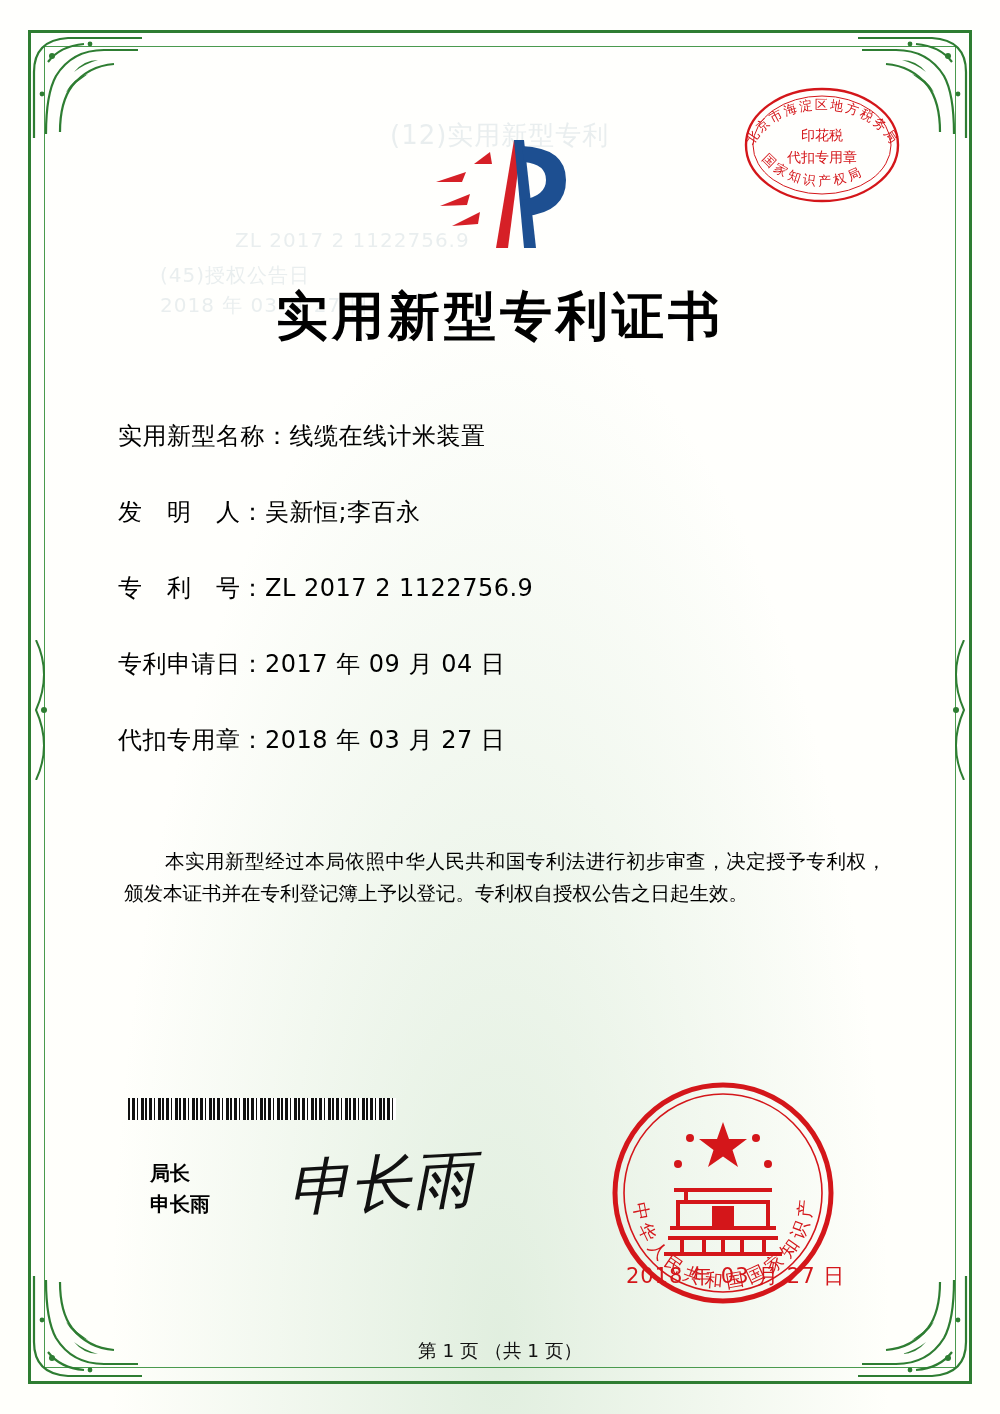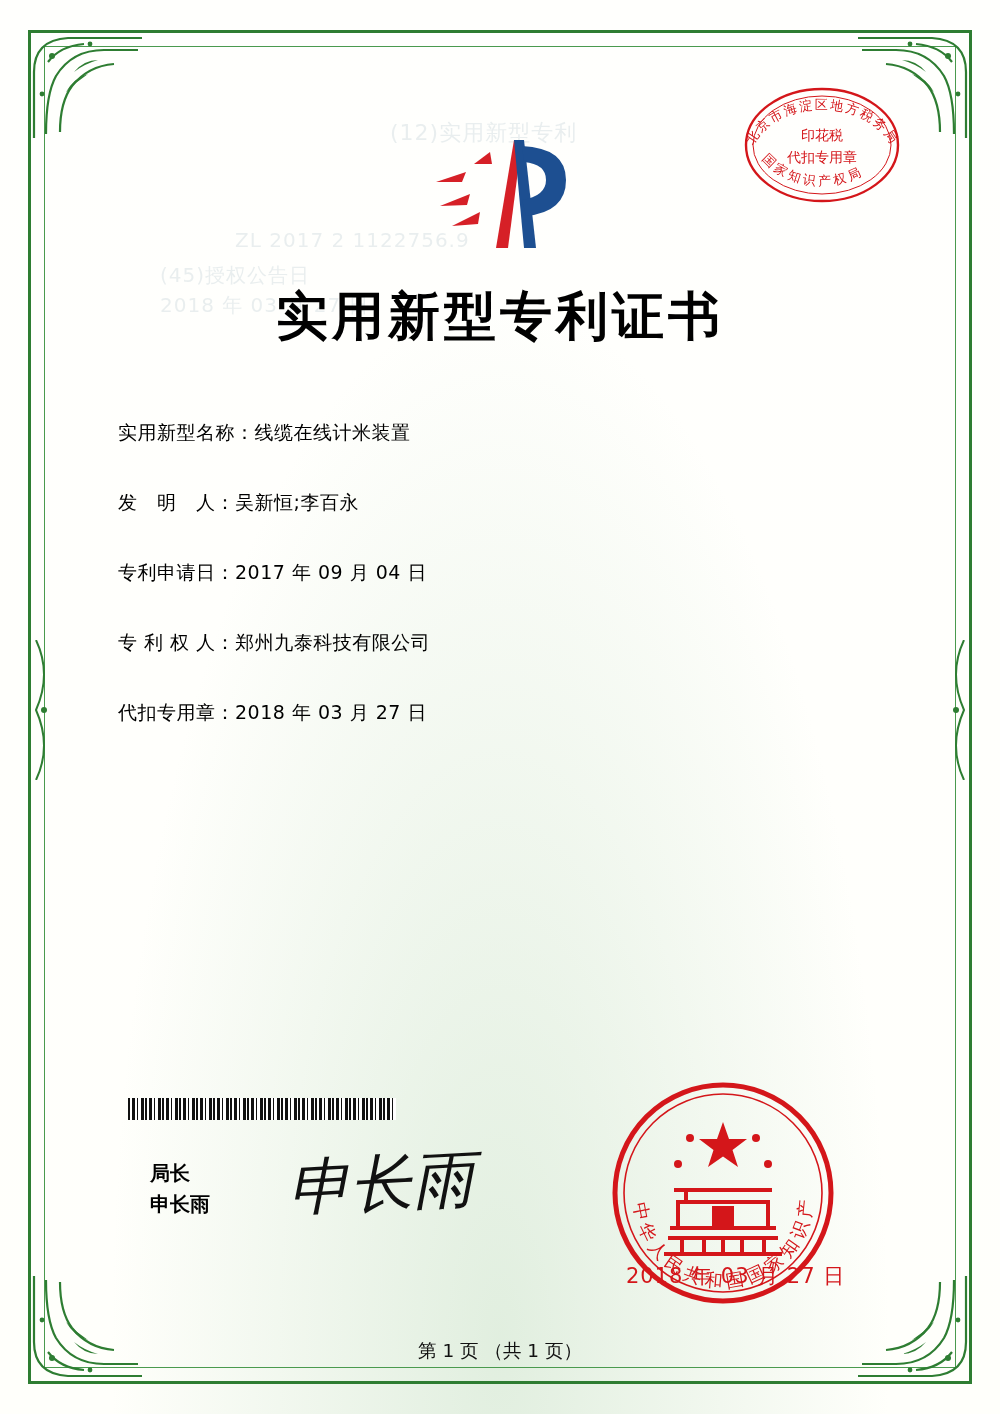--- a/index.html
+++ b/index.html
@@ -37,21 +37,21 @@
   .edge-mid svg{display:block;}
   
   .ghost{
     position:absolute;
     color:rgba(120,150,170,0.16);
     font-size:20px;
     letter-spacing:1px;
     white-space:nowrap;
     font-family:"DejaVu Sans",sans-serif;
   }
-  .ghost-title{left:390px;top:118px;font-size:22px;}
+  .ghost-title{left:390px;top:118px;font-size:26px;}
   .ghost-l1{left:235px;top:228px;}
   .ghost-l2{left:160px;top:262px;}
   .ghost-l3{left:160px;top:292px;}
   
   .cert-no{
     position:absolute;left:96px;top:136px;
     font-size:21px;color:#111;letter-spacing:1px;
   }
   
   .logo{position:absolute;left:430px;top:130px;width:150px;height:120px;}
@@ -69,21 +69,21 @@
     font-weight:bold;
     letter-spacing:4px;
     color:#000;
     font-family:"DejaVu Sans",sans-serif;
   }
   
   .fields{
     position:absolute;left:118px;top:420px;width:760px;
   }
   .field{
-    font-size:19px;color:#000;margin-bottom:44px;white-space:nowrap;
+    font-size:24px;color:#000;margin-bottom:44px;white-space:nowrap;
     letter-spacing:0.5px;
   }
   .field .lbl{display:inline;}
   .field .val{display:inline;}
   
   .paras{
     position:absolute;left:124px;top:846px;width:762px;
     font-size:19.5px;line-height:1.62;color:#000;text-align:justify;
   }
   .paras p{margin:0 0 2px 0;text-indent:2.1em;}
@@ -265,31 +265,32 @@
   <div class="main-title">实用新型专利证书</div>
 
   <div class="fields">
     <div class="field">
       <span class="lbl">实用新型名称：</span><span class="val">线缆在线计米装置</span>
     </div>
     <div class="field">
       <span class="lbl">发　明　人：</span><span class="val">吴新恒;李百永</span>
     </div>
     <div class="field">
+      <span class="lbl">专　利　号：</span><span class="val">ZL 2017 2 1122756.9</span>
+    </div>
+    <div class="field">
       <span class="lbl">专利申请日：</span><span class="val">2017 年 09 月 04 日</span>
     </div>
     <div class="field">
-      <span class="lbl">专 利 权 人：</span><span class="val">郑州九泰科技有限公司</span>
-    </div>
-    <div class="field">
       <span class="lbl">代扣专用章：</span><span class="val">2018 年 03 月 27 日</span>
     </div>
   </div>
 
   <div class="paras">
+    <p>本实用新型经过本局依照中华人民共和国专利法进行初步审查，决定授予专利权，颁发本证书并在专利登记簿上予以登记。专利权自授权公告之日起生效。</p>
   </div>
 
   <div class="barcode"></div>
 
   <div class="sig-labels">
     <div>局长</div>
     <div>申长雨</div>
   </div>
   <div class="signature">申长雨</div>
 

